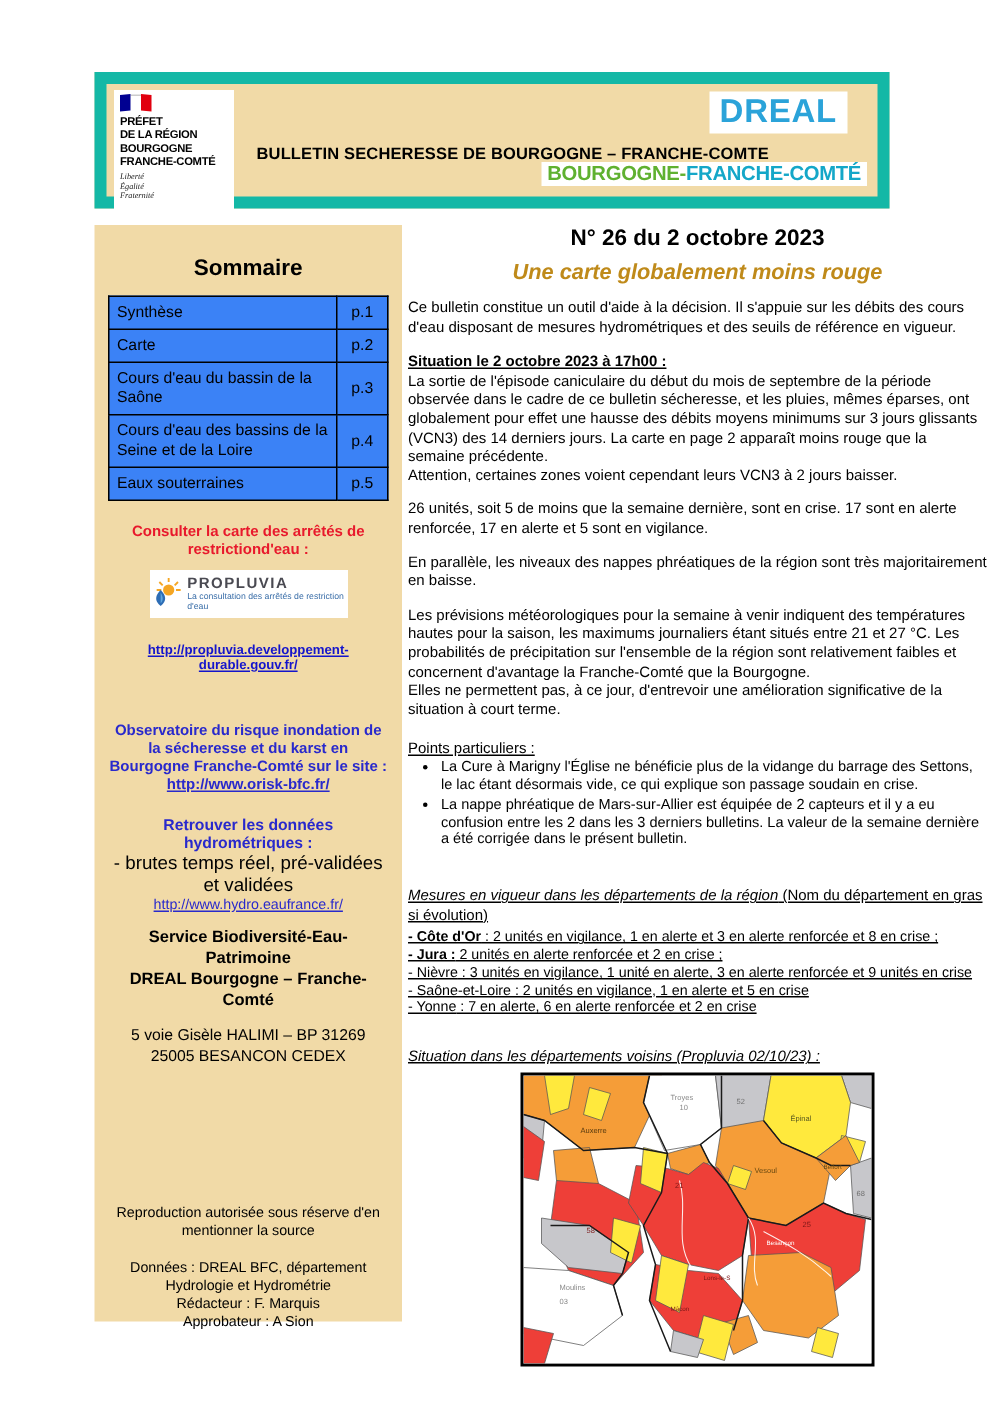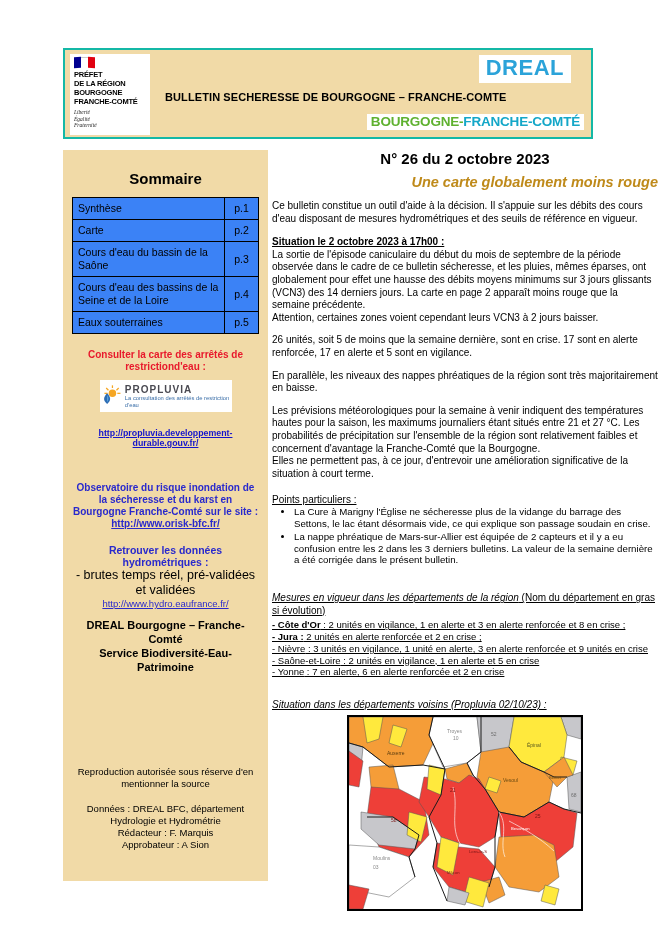--- a/index.html
+++ b/index.html
@@ -1,21 +1,21 @@
 <!DOCTYPE html>
 <html lang="fr"><head>
 <meta charset="utf-8">
 <style>
   * { margin:0; padding:0; box-sizing:border-box; }
   body { background:#fff; font-family:"Liberation Sans", sans-serif; color:#000; }
   .page { position:relative; width:661px; height:935px; background:#fff; overflow:hidden; }
 
   
   .header { position:absolute; left:63px; top:48px; width:530px; height:91px;
-            background:#f1daa7; border:2px solid #14b8a6; }
+            background:#f1daa7; border:8px solid #14b8a6; }
   .prefet-block { position:absolute; left:5px; top:4px; width:80px; height:81px;
                   background:#fff; padding:3px 4px; }
   .flag { display:flex; height:11px; width:22px; margin-bottom:2px; }
   .flag span { width:7px; height:100%; display:block; }
   .flag .b { background:#000091; transform:skewY(-6deg); }
   .flag .w { background:#fff; border-top:1px solid #ccc;}
   .flag .r { background:#e1000f; transform:skewY(6deg); }
   .prefet-line { font-size:7.5px; font-weight:bold; line-height:9px; letter-spacing:-0.2px; }
   .motto { margin-top:3px; }
   .motto div { font-family:"Liberation Serif", serif; font-style:italic; font-size:5.5px; line-height:6.5px; color:#222; }
@@ -47,21 +47,21 @@
   .hydro-sub { text-align:center; font-size:12.5px; line-height:15px; }
   .link3 { font-size:9.5px; color:#2929cc; }
   .org { margin-top:9px; text-align:center; font-size:11px; font-weight:bold; line-height:14px; }
   .addr { margin-top:9px; text-align:center; font-size:10.5px; line-height:14px; }
   .repro { margin-top:92px; text-align:center; font-size:9.5px; line-height:12px; }
   .credits { margin-top:13px; text-align:center; font-size:9.5px; line-height:12px; }
 
   
   .main { position:absolute; left:272px; top:150px; width:386px; }
   .issue-title { text-align:center; font-size:15px; font-weight:bold; }
-  .headline { text-align:right; font-size:14.5px; font-weight:bold; font-style:italic; color:#bf8a1a; margin-top:7px; }
+  .headline { text-align:center; font-size:14.5px; font-weight:bold; font-style:italic; color:#bf8a1a; margin-top:7px; }
   .para { font-size:10px; line-height:12.6px; margin-top:10px; }
   .para.tight { margin-top:0; }
   .u-bold { font-weight:bold; text-decoration:underline; }
   .situation-h { font-size:10px; margin-top:11px; }
   .points-h { font-size:10px; text-decoration:underline; margin-top:14px; }
   ul.points { margin:1px 0 0 22px; font-size:9.7px; line-height:11.8px; }
   ul.points li { margin-bottom:1px; }
   .mesures-h { font-size:10px; line-height:12.5px; margin-top:26px; }
   .mesures-h .it { font-style:italic; text-decoration:underline; }
   .mesures-h .nt { text-decoration:underline; }
@@ -149,22 +149,26 @@
     <a class="link link1">http://propluvia.developpement-durable.gouv.fr/</a>
 
     <div class="blue-note">Observatoire du risque inondation de la sécheresse et du karst en Bourgogne Franche-Comté sur le site  :</div>
     <a class="link link2">http://www.orisk-bfc.fr/</a>
 
     <div class="hydro-title">Retrouver les données hydrométriques :</div>
     <div class="hydro-sub">- brutes temps réel, pré-validées et validées</div>
     <a class="link link3">http://www.hydro.eaufrance.fr/</a>
 
     <div class="org">
+      <div>Service Biodiversité-Eau-Patrimoine</div>
       <div>DREAL Bourgogne – Franche-Comté</div>
-      <div>Service Biodiversité-Eau-Patrimoine</div>
+    </div>
+    <div class="addr">
+      <div>5 voie Gisèle HALIMI – BP 31269</div>
+      <div>25005 BESANCON CEDEX</div>
     </div>
 
     <div class="repro">
       <div>Reproduction autorisée sous réserve d'en</div>
       <div>mentionner la source</div>
     </div>
     <div class="credits">
       <div>Données : DREAL BFC, département Hydrologie et Hydrométrie</div>
       <div>Rédacteur : F. Marquis</div>
       <div>Approbateur : A Sion</div>
@@ -180,21 +184,21 @@
     <div class="para situation-h"><span class="u-bold">Situation le 2 octobre 2023 à 17h00 :</span></div>
     <div class="para tight">La sortie de l'épisode caniculaire du début du mois de septembre de la période observée dans le cadre de ce bulletin sécheresse, et les pluies, mêmes éparses, ont globalement pour effet une hausse des débits moyens minimums sur 3 jours glissants (VCN3) des 14 derniers jours. La carte en page 2 apparaît moins rouge que la semaine précédente.</div>
     <div class="para tight">Attention, certaines zones voient cependant leurs VCN3 à 2 jours baisser.</div>
     <div class="para">26 unités, soit 5 de moins que la semaine dernière, sont en crise. 17 sont en alerte renforcée, 17 en alerte et 5 sont en vigilance.</div>
     <div class="para">En parallèle, les niveaux des nappes phréatiques de la région sont très majoritairement en baisse.</div>
     <div class="para">Les prévisions météorologiques pour la semaine à venir indiquent des températures hautes pour la saison, les maximums journaliers étant situés entre 21 et 27 °C. Les probabilités de précipitation sur l'ensemble de la région sont relativement faibles et concernent d'avantage la Franche-Comté que la Bourgogne.</div>
     <div class="para tight">Elles ne permettent pas, à ce jour, d'entrevoir une amélioration significative de la situation à court terme.</div>
 
     <div class="points-h">Points particuliers :</div>
     <ul class="points">
-      <li>La Cure à Marigny l'Église ne sécheresse plus de la vidange du barrage des Settons, le lac étant désormais vide, ce qui explique son passage soudain en crise.</li>
+      <li>La Cure à Marigny l'Église ne bénéficie plus de la vidange du barrage des Settons, le lac étant désormais vide, ce qui explique son passage soudain en crise.</li>
       <li>La nappe phréatique de Mars-sur-Allier est équipée de 2 capteurs et il y a eu confusion entre les 2 dans les 3 derniers bulletins. La valeur de la semaine dernière a été corrigée dans le présent bulletin.</li>
     </ul>
 
     <div class="mesures-h">
       <span class="it">Mesures en vigueur dans les départements de la région</span><span class="nt"> (Nom du département en gras si évolution)</span>
     </div>
     <div class="depts">
       <div><span class="bold">- Côte d'Or</span><span> : 2 unités en vigilance, 1 en alerte et 3 en alerte renforcée et 8 en crise ;</span></div>
       <div><span class="bold">- Jura :</span><span> 2 unités en alerte renforcée et 2 en crise ;</span></div>
       <div><span>- Nièvre</span><span> : 3 unités en vigilance, 1 unité en alerte, 3 en alerte renforcée et 9 unités en crise</span></div>

